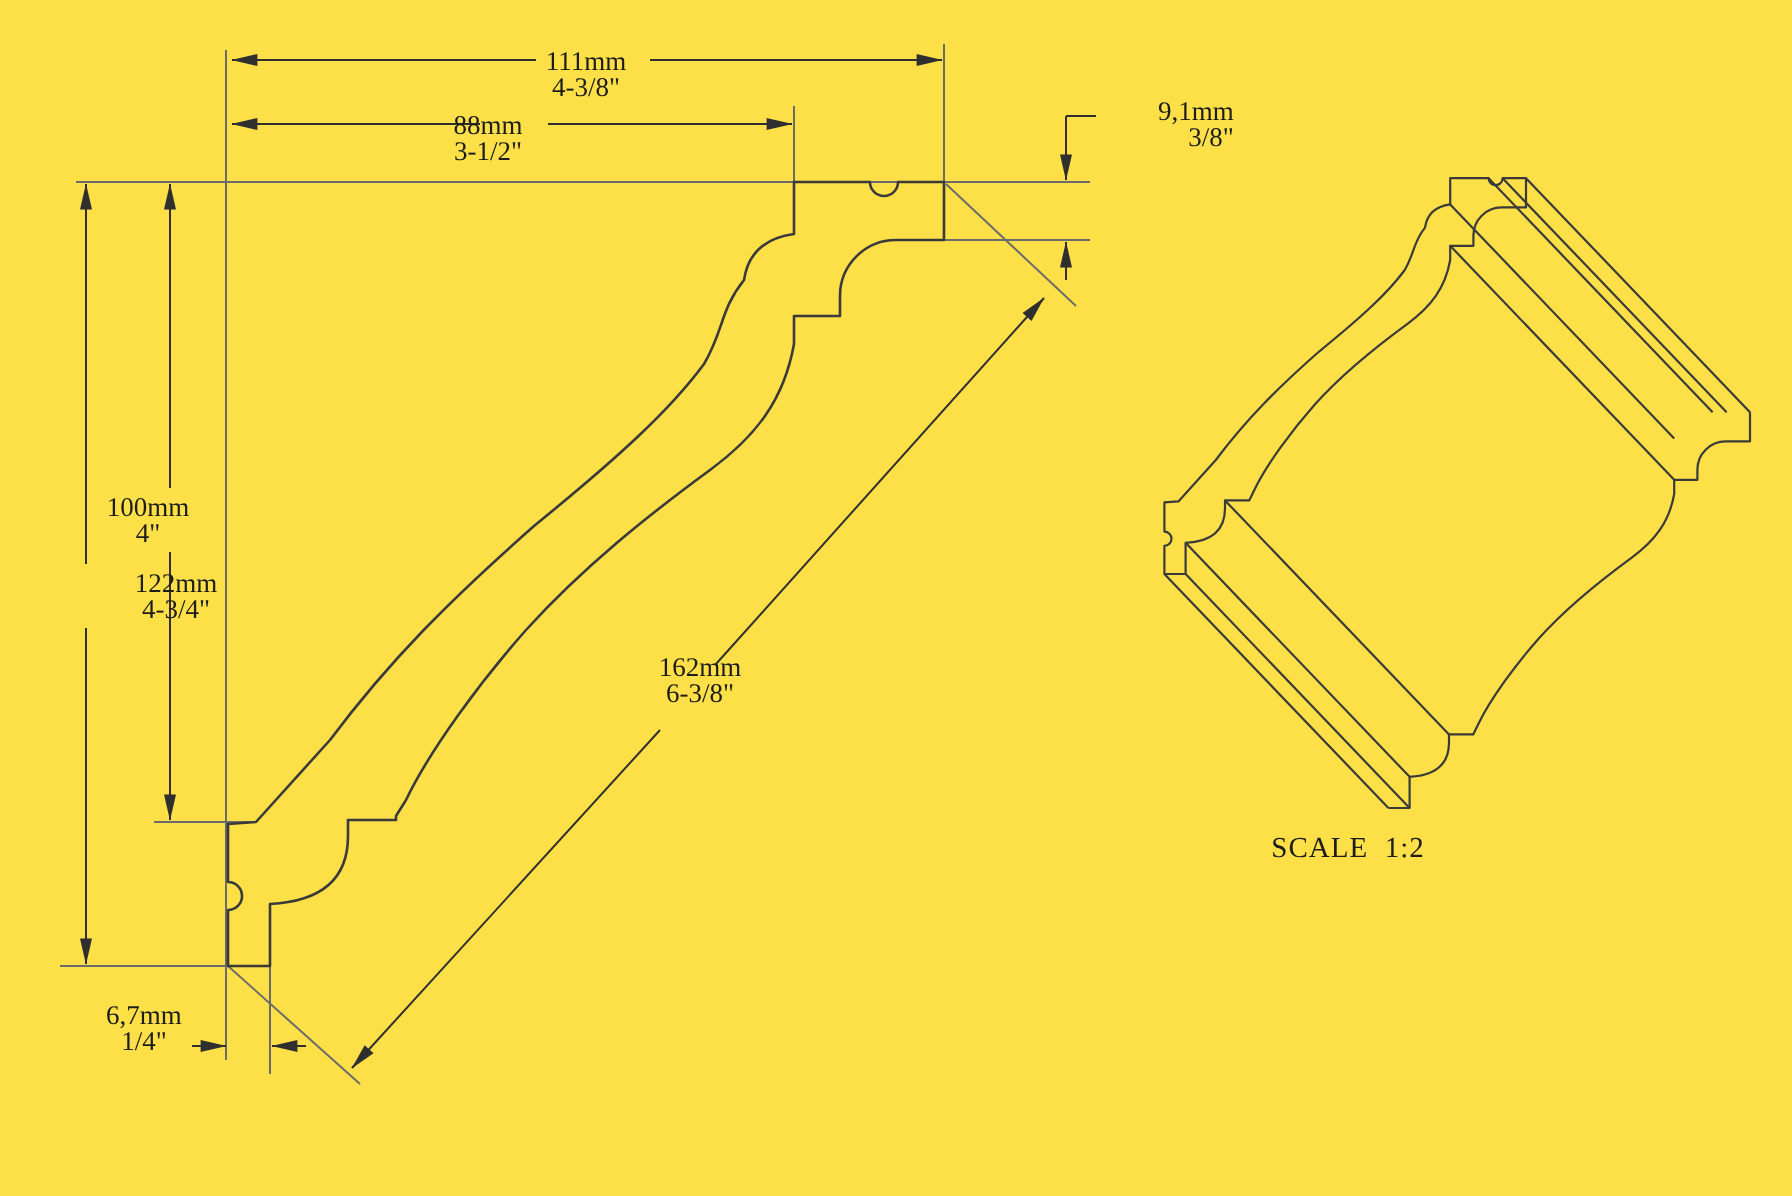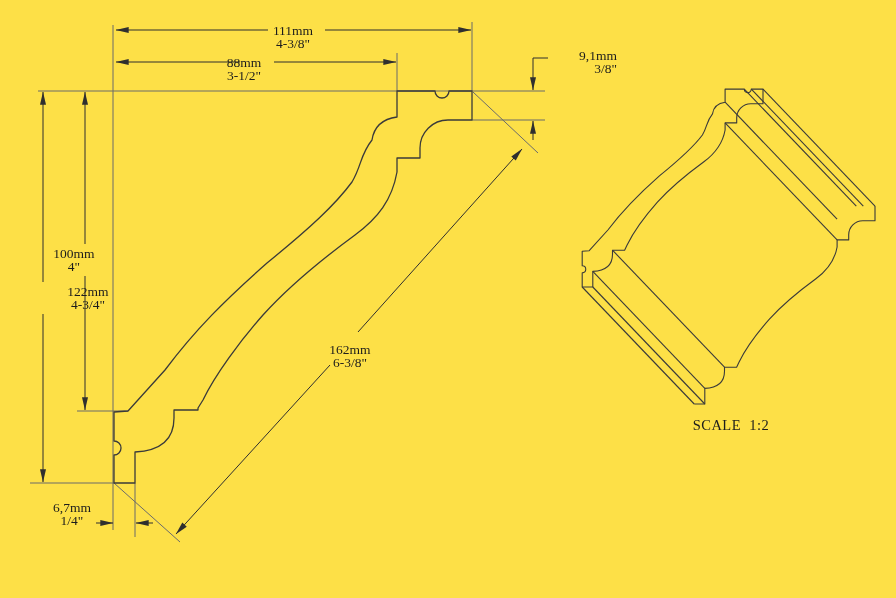--- a/index.html
+++ b/index.html
@@ -168,25 +168,25 @@
   <div class="dim-label" style="left:44px;top:298px;margin-left:44px;">
     <span>122mm</span>
     <span>4-3/4"</span>
   </div>
 
   <div class="dim-label" style="left:74px;top:260px;">
     <span>100mm</span>
     <span>4"</span>
   </div>
 
-  <div class="dim-label" style="left:350px;top:356px;">
+  <div class="dim-label" style="left:350px;top:340px;">
     <span>162mm</span>
     <span>6-3/8"</span>
   </div>
 
   <div class="dim-label" style="left:72px;top:514px;">
     <span>6,7mm</span>
     <span>1/4"</span>
   </div>
 
-  <div class="scale-label" style="left:731px;top:425px;">SCALE  1:2</div>
+  <div class="scale-label" style="left:674px;top:425px;">SCALE  1:2</div>
 
 </div>
 
 </body></html>

